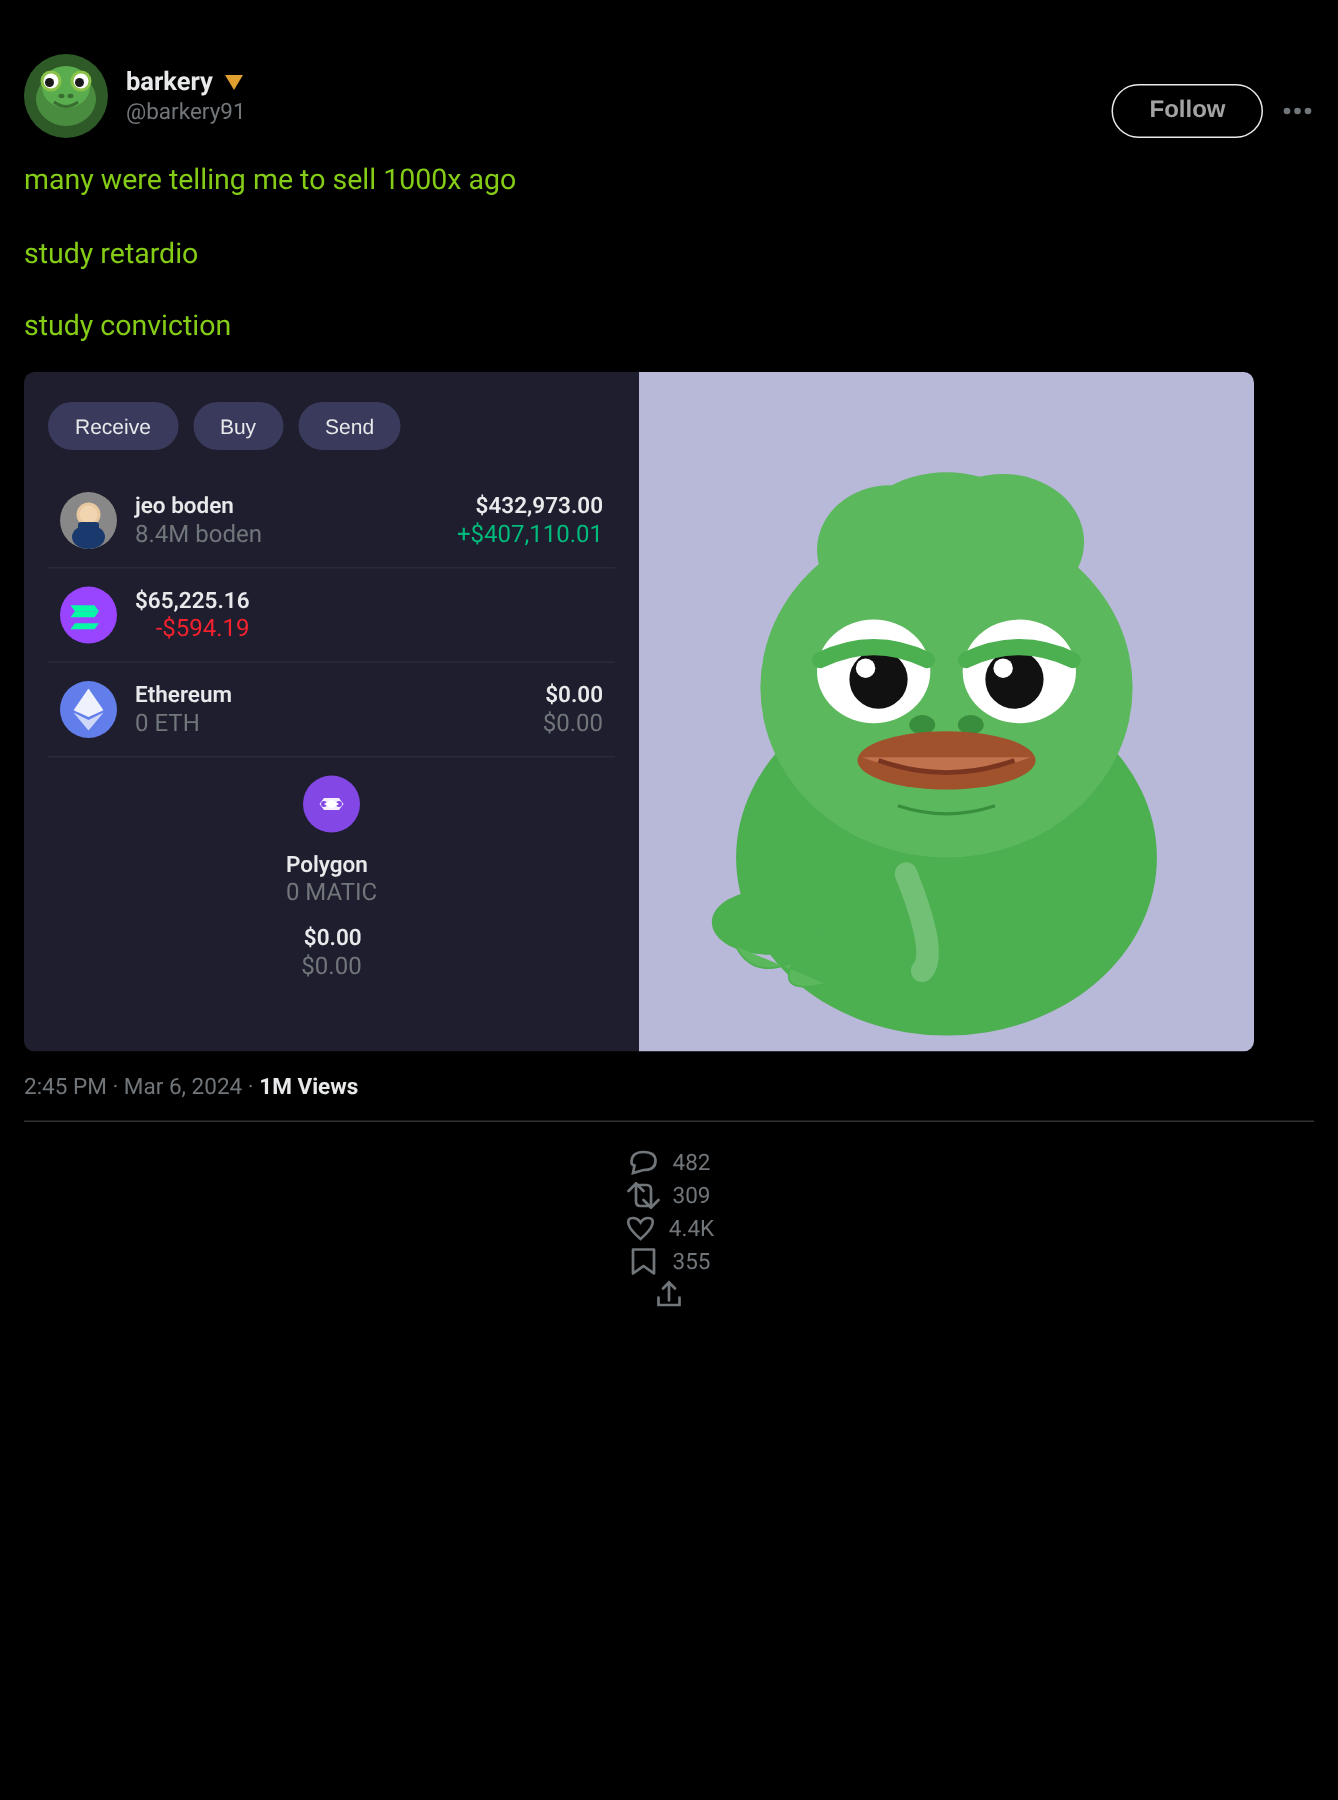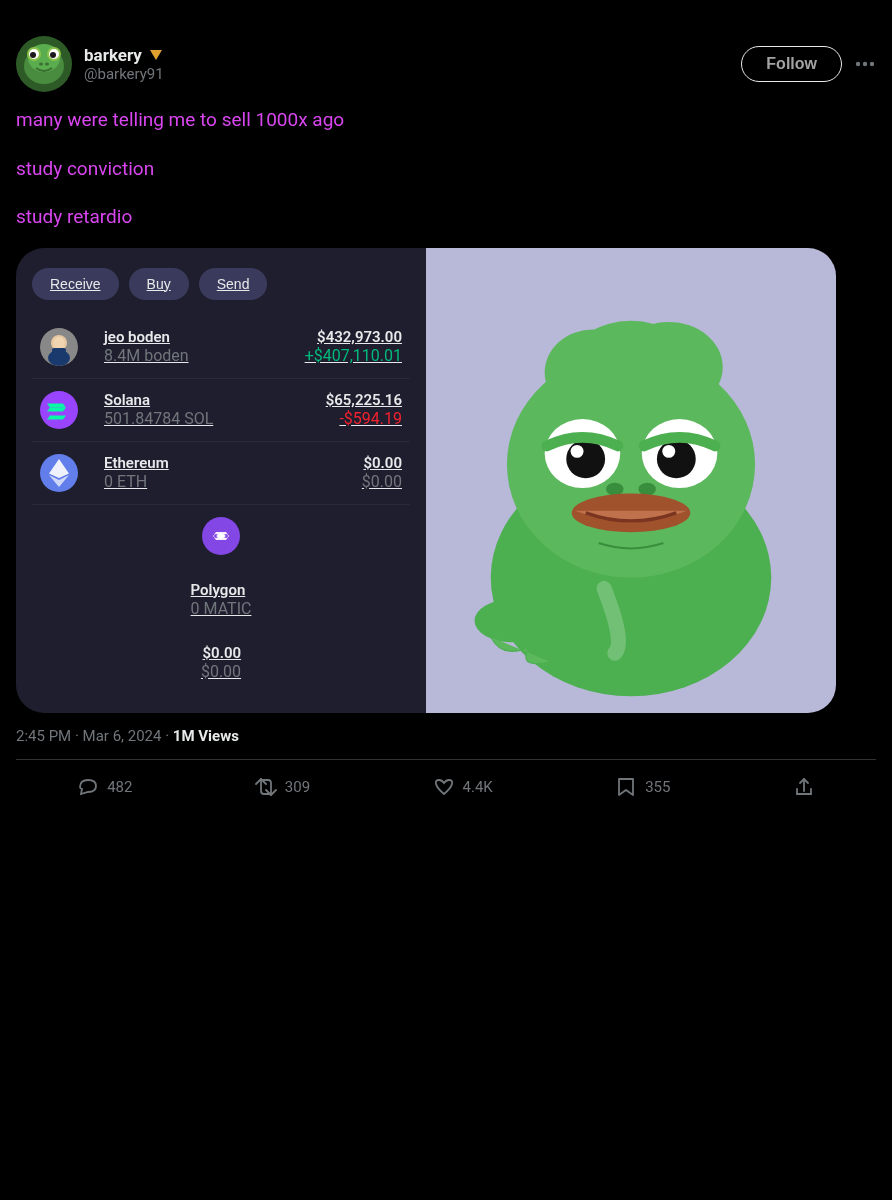--- a/index.html
+++ b/index.html
@@ -14,21 +14,21 @@
 
     .tweet-container {
       max-width: 860px;
       margin: 0 auto;
       padding: 16px 0;
     }
 
     
     .tweet-header {
       display: flex;
-      align-items: center;
+      align-items: flex-end;
       justify-content: space-between;
       margin-bottom: 14px;
       gap: 24px;
     }
     .tweet-header-left {
       display: flex;
       align-items: center;
       gap: 12px;
     }
     .avatar {
@@ -84,40 +84,39 @@
       border: none;
       cursor: pointer;
       display: flex;
       align-items: center;
     }
 
     
     .tweet-body {
       font-size: 19px;
       line-height: 1.5;
-      color: #d946ef;
+      color: #84cc16;
       margin-bottom: 16px;
     }
     .tweet-body p {
       margin-bottom: 20px;
     }
     .tweet-body p:last-child {
       margin-bottom: 0;
     }
 
     
     .media-card {
       display: flex;
-      border-radius: 28px;
+      border-radius: 7px;
       overflow: hidden;
       margin-top: 16px;
       margin-bottom: 4px;
       width: 100%;
       max-width: 820px;
-      text-decoration: underline;
     }
 
     
     .wallet-panel {
       background: #1e1e2e;
       width: 50%;
       padding: 20px 16px;
       display: flex;
       flex-direction: column;
       gap: 16px;
@@ -139,21 +138,21 @@
     .wallet-assets {
       display: flex;
       flex-direction: column;
       gap: 0;
     }
     .asset-row {
       display: flex;
       align-items: center;
       padding: 12px 8px;
       border-bottom: 1px solid #2a2a3e;
-      gap: 26px;
+      gap: 12px;
     }
     .asset-row:last-child {
       border-bottom: none;
       flex-direction: column;
     }
     .asset-icon {
       width: 38px;
       height: 38px;
       border-radius: 50%;
       flex-shrink: 0;
@@ -228,22 +227,24 @@
     
     .divider {
       border: none;
       border-top: 1px solid #2f3336;
       margin: 4px 0;
     }
 
     
     .tweet-actions {
       display: flex;
+      align-items: center;
       justify-content: space-around;
       padding: 12px 0 4px;
+      flex-direction: column;
     }
     .action-item {
       display: flex;
       align-items: center;
       gap: 8px;
       color: #71767b;
       font-size: 15px;
       cursor: pointer;
     }
     .action-icon {
@@ -298,22 +299,22 @@
           <circle cx="4" cy="11" r="2.2"></circle>
           <circle cx="11" cy="11" r="2.2"></circle>
           <circle cx="18" cy="11" r="2.2"></circle>
         </svg>
       </button>
     </div>
   </div>
 
   <div class="tweet-body">
     <p>many were telling me to sell 1000x ago</p>
+    <p>study retardio</p>
     <p>study conviction</p>
-    <p>study retardio</p>
   </div>
 
   <div class="media-card">
 
     <div class="wallet-panel">
       <div class="wallet-buttons">
         <button class="wallet-btn">Receive</button>
         <button class="wallet-btn">Buy</button>
         <button class="wallet-btn">Send</button>
       </div>
@@ -354,24 +355,20 @@
                     <stop stop-color="#00FFA3"></stop>
                     <stop offset="1" stop-color="#DC1FFF"></stop>
                   </linearGradient>
                 <linearGradient id="sg3" x1="0" y1="0" x2="24" y2="0">
                     <stop stop-color="#00FFA3"></stop>
                     <stop offset="1" stop-color="#DC1FFF"></stop>
                   </linearGradient>
               </defs>
             </svg>
           </div>
-          <div class="asset-info">
-            <div class="asset-name">Solana</div>
-            <div class="asset-amount">501.84784 SOL</div>
-          </div>
           <div class="asset-value">
             <div class="asset-usd">$65,225.16</div>
             <div class="asset-change negative">-$594.19</div>
           </div>
         </div>
 
         <div class="asset-row">
           <div class="asset-icon ethereum">
             <svg width="20" height="28" viewBox="0 0 20 28" fill="none">
               <path d="M10 0L0 14.5L10 19L20 14.5L10 0Z" fill="white" fill-opacity="0.9"></path>

